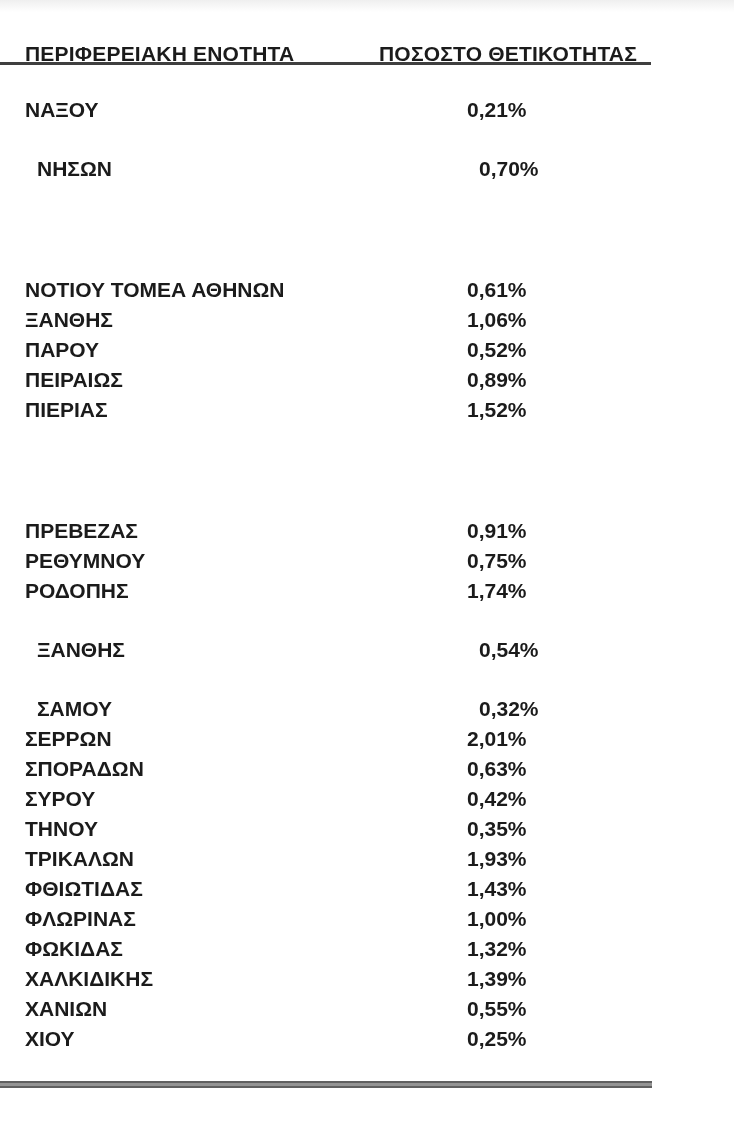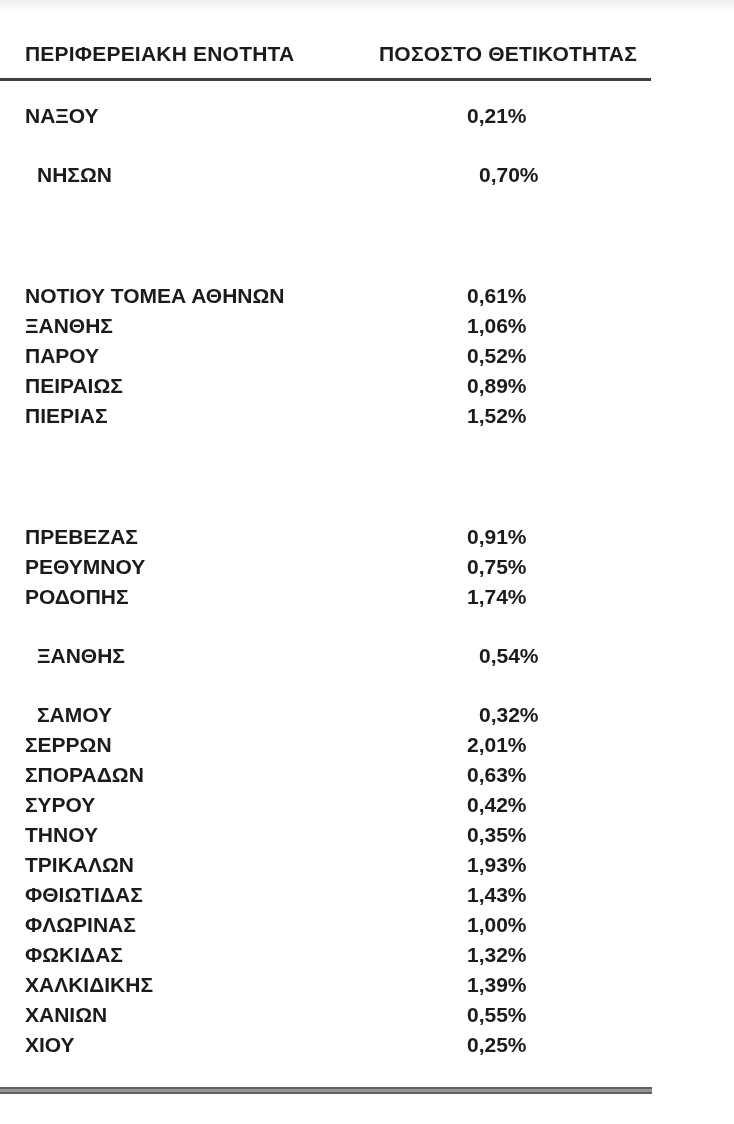--- a/index.html
+++ b/index.html
@@ -28,21 +28,21 @@
   
   .page-top-shade {
     position: absolute;
     top: 0; left: 0;
     width: 734px; height: 12px;
     background: linear-gradient(#efefef, #ffffff);
   }
   .header-row {
     position: relative;
     padding-top: 42px;
-    height: 78px;
+    height: 62px;
     font-size: 21px;
     font-weight: bold;
     line-height: 24px;
     letter-spacing: 0.2px;
     white-space: nowrap;
     border-radius: 22px;
   }
   .col-header-left  { position: absolute; left: 25px;  top: 42px; }
   .col-header-right { position: absolute; left: 379px; top: 42px; }
   .header-rule {
@@ -52,21 +52,21 @@
   }
   .table-body { position: relative; }
   .row {
     position: relative;
     height: 30px;
     line-height: 30px;
     font-size: 21px;
     font-weight: bold;
     white-space: nowrap;
   }
-  .row:first-child { margin-top: 20px; }
+  .row:first-child { margin-top: 30px; }
   .row.gap-wide  { margin-top: 29px; margin-left: 12px; }
   .row.gap-xwide { margin-top: 91px; }
   .cell.name  { position: absolute; left: 25px;  top: 0; }
   .cell.value { position: absolute; left: 467px; top: 0; }
   .bottom-rule {
     margin-top: 27px;
     width: 652px;
     height: 7px;
     background: var(--bottom-rule-mid);
     border-top: 2px solid var(--bottom-rule-edge);

